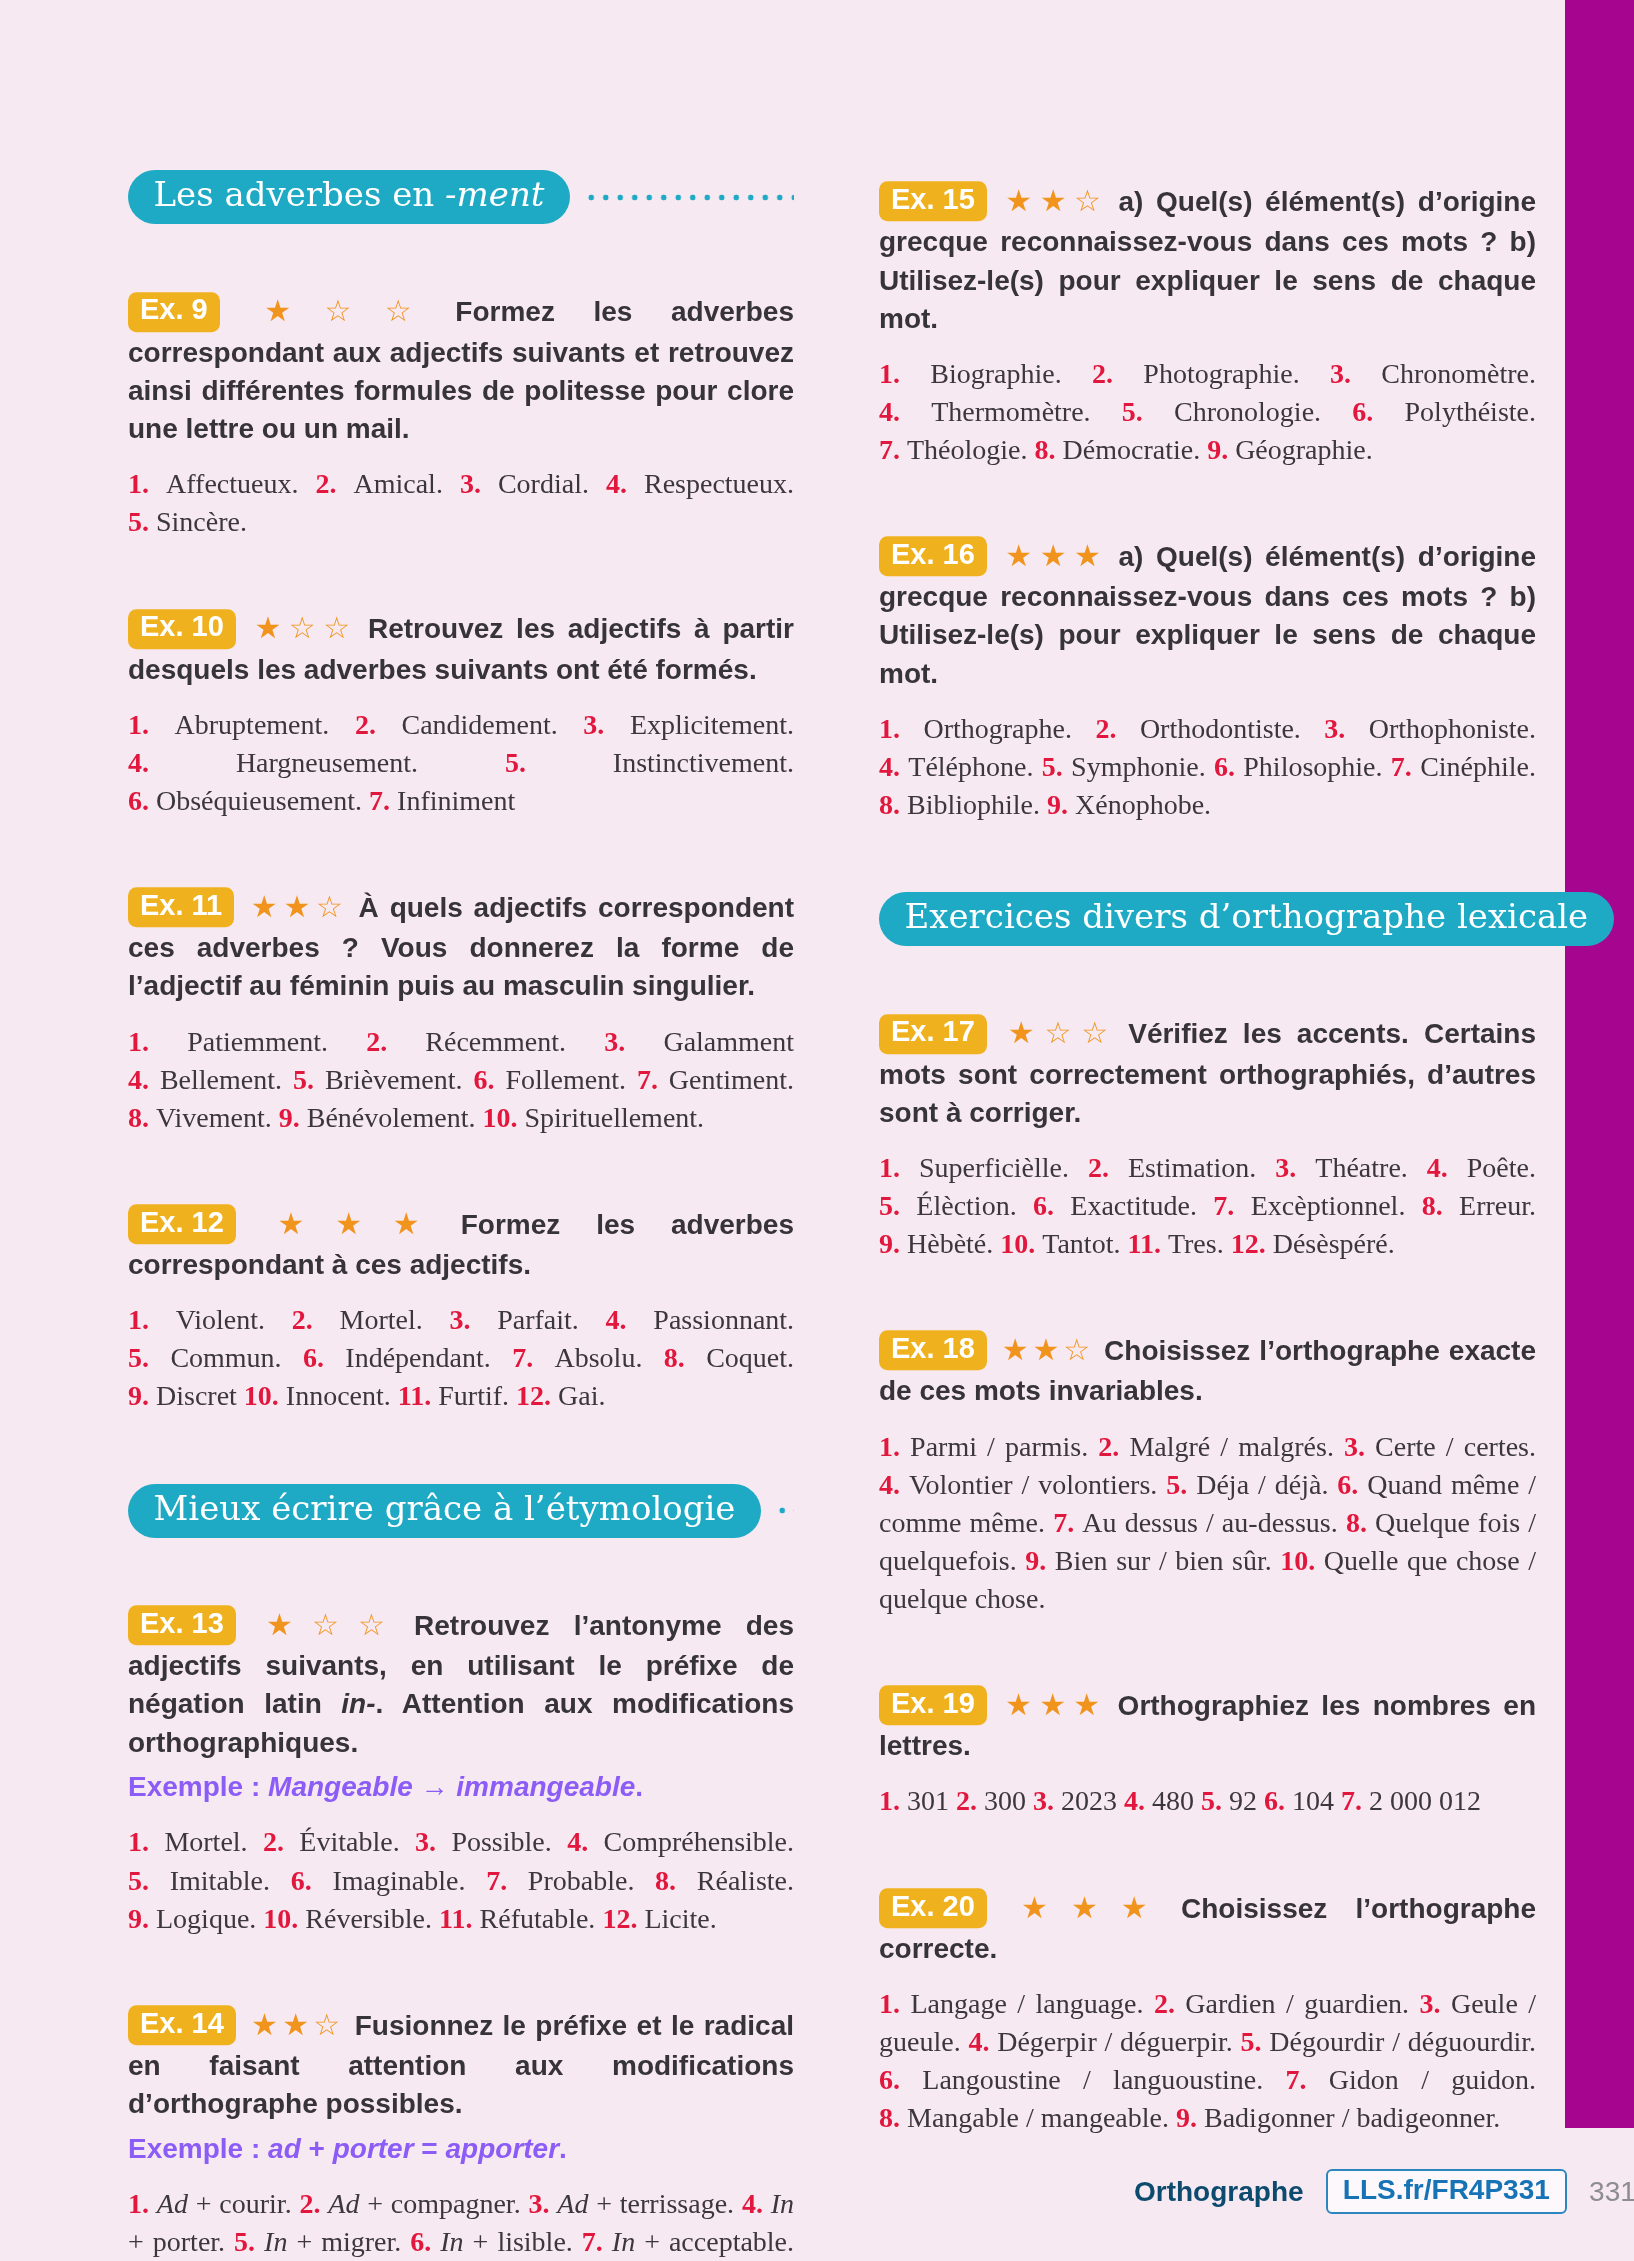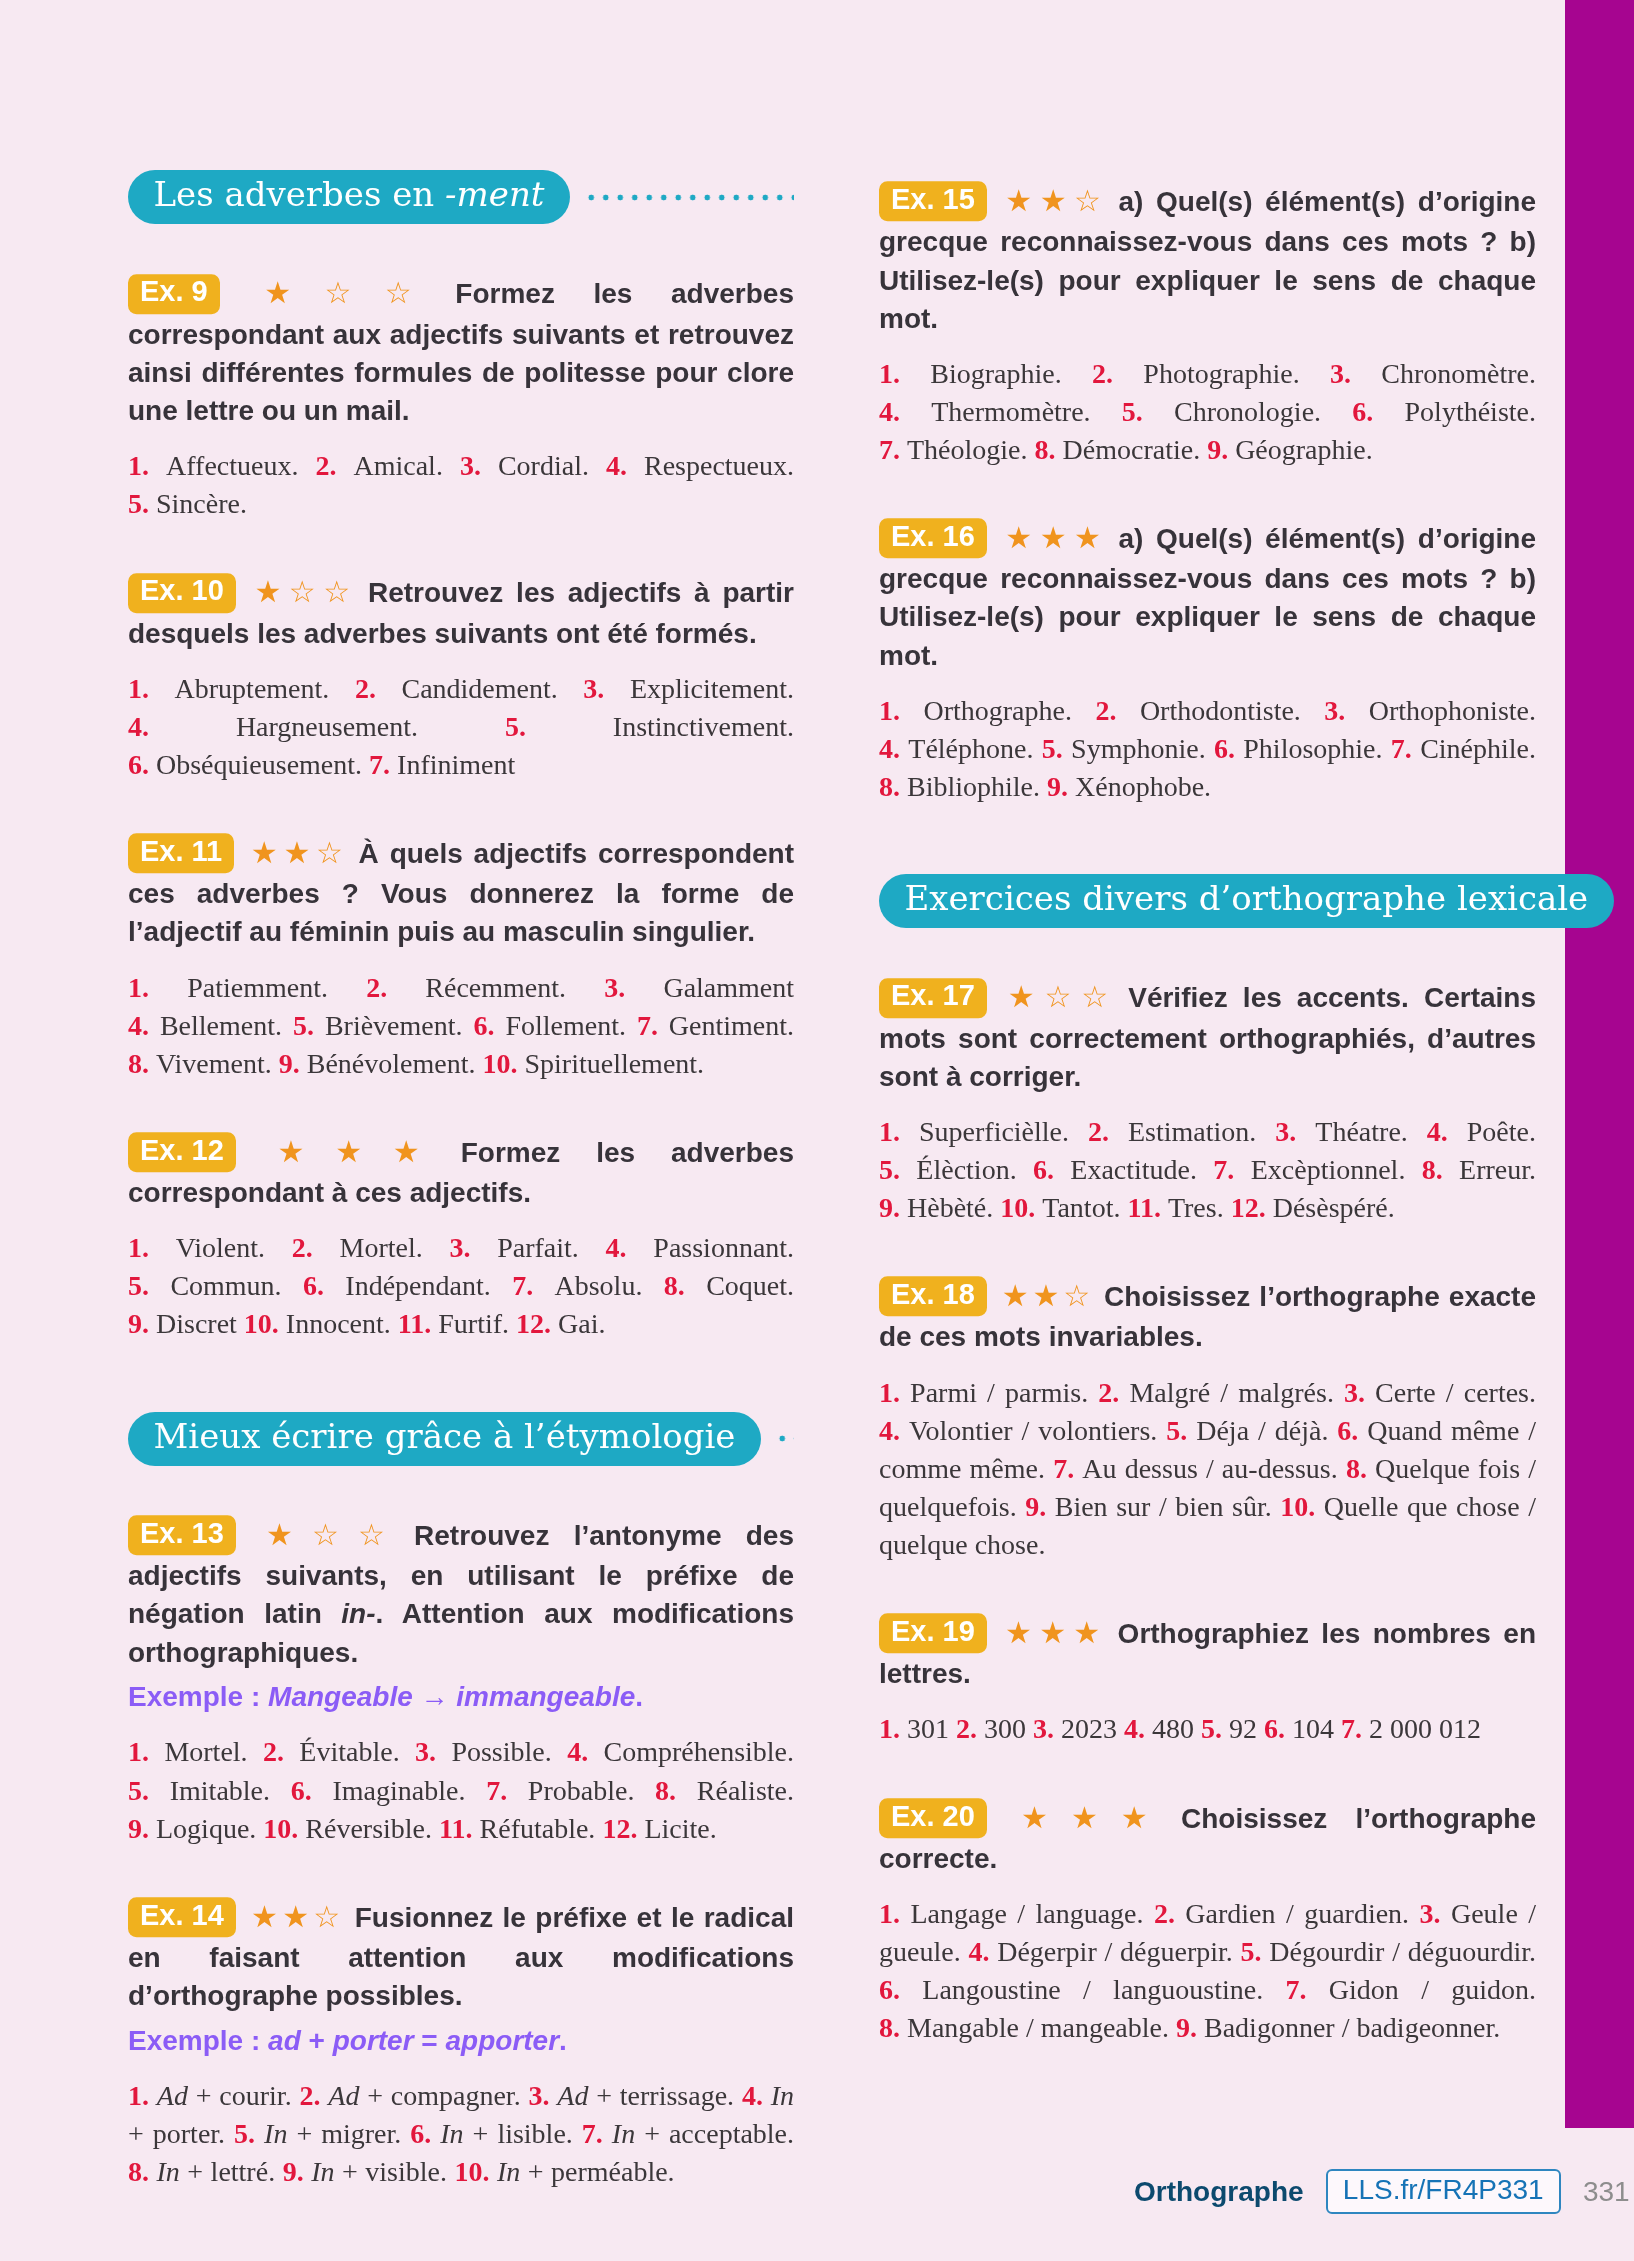--- a/index.html
+++ b/index.html
@@ -29,21 +29,21 @@
     white-space: nowrap;
   }
   .dots {
     flex: 1; height: 6.8px; margin-left: 13.6px;
     background-image: radial-gradient(circle, #1ea9c4 2.6px, rgba(0,0,0,0) 3.1px);
     background-size: 14.5px 6.8px;
     background-repeat: repeat-x;
     background-position: left center;
   }
 
-  .exercise { margin-top: 49px; }
+  .exercise { margin-top: 67px; }
   .col-right .exercise:first-child { margin-top: 19px; }
   .instr {
     margin: 0;
     font-size: 28px; line-height: 1.36;
     font-weight: 700; color: #37333a;
     text-align: justify;
   }
   .badge {
     display: inline-block;
     background: #f0b11e; color: #ffffff;
@@ -74,21 +74,21 @@
   .list .num { color: #e2173d; font-weight: 700; }
   .it { font-style: italic; }
 
   .footer {
     position: absolute; left: 1134px; top: 2169px;
     display: flex; align-items: center; gap: 22px;
     font-size: 28px; line-height: 1.2;
   }
   .footer-subject { color: #0c4a6e; font-weight: 700; }
   .footer-code {
-    color: #1673b6; font-weight: 400;
+    color: #1673b6; font-weight: 700;
     border: 2.6px solid #2e86c0; border-radius: 6px;
     padding: 1.7px 15.3px 6px;
     background: #fdf8fc;
   }
   .footer-page { color: #8d8d8d; }
 </style>
 </head>
 <body>
 
 <div class="accent-bar"></div>

